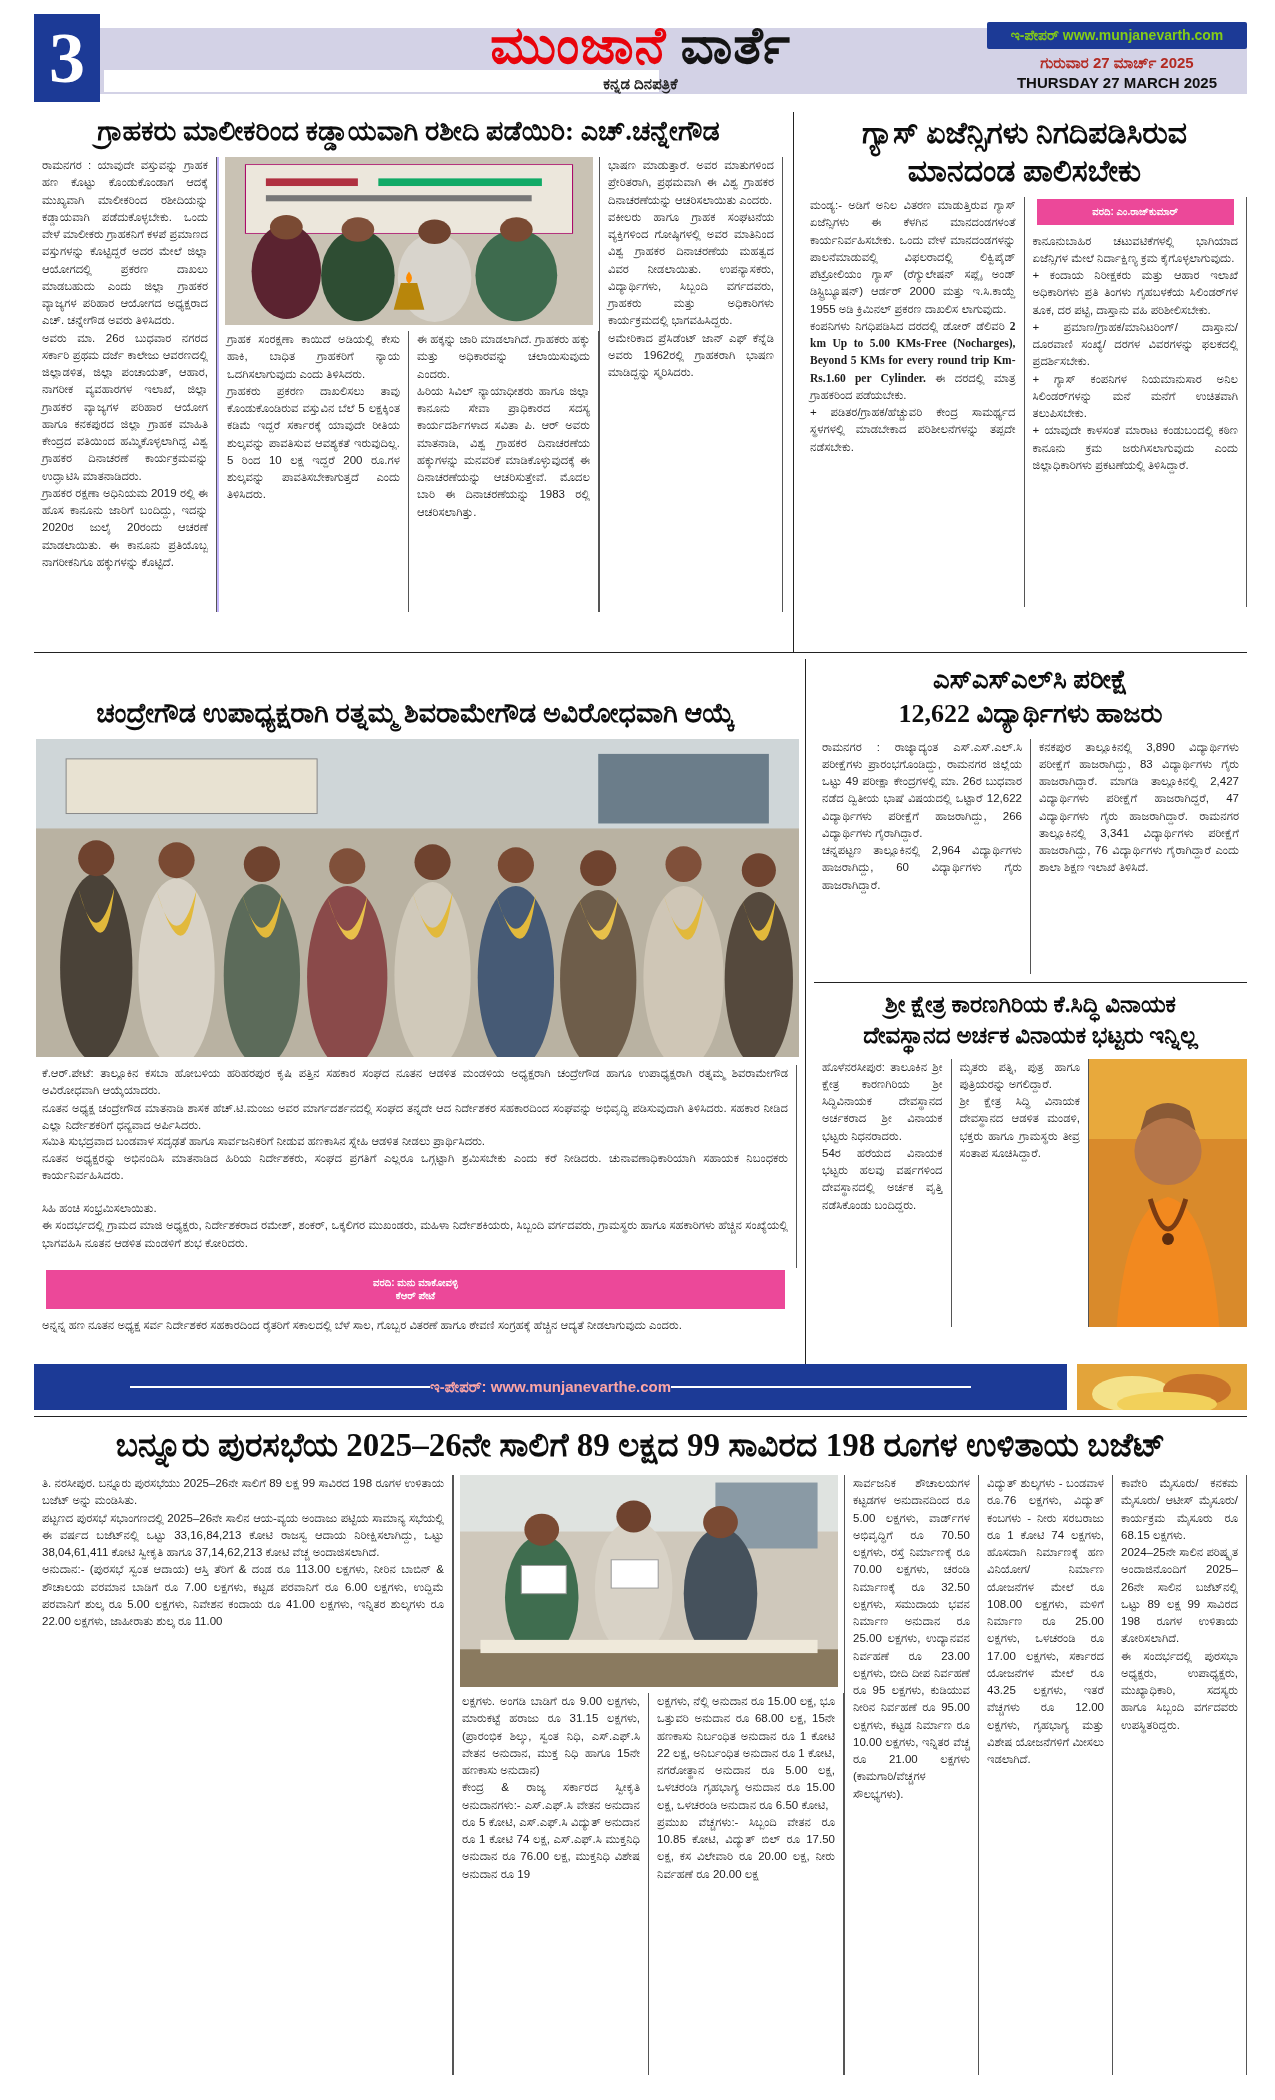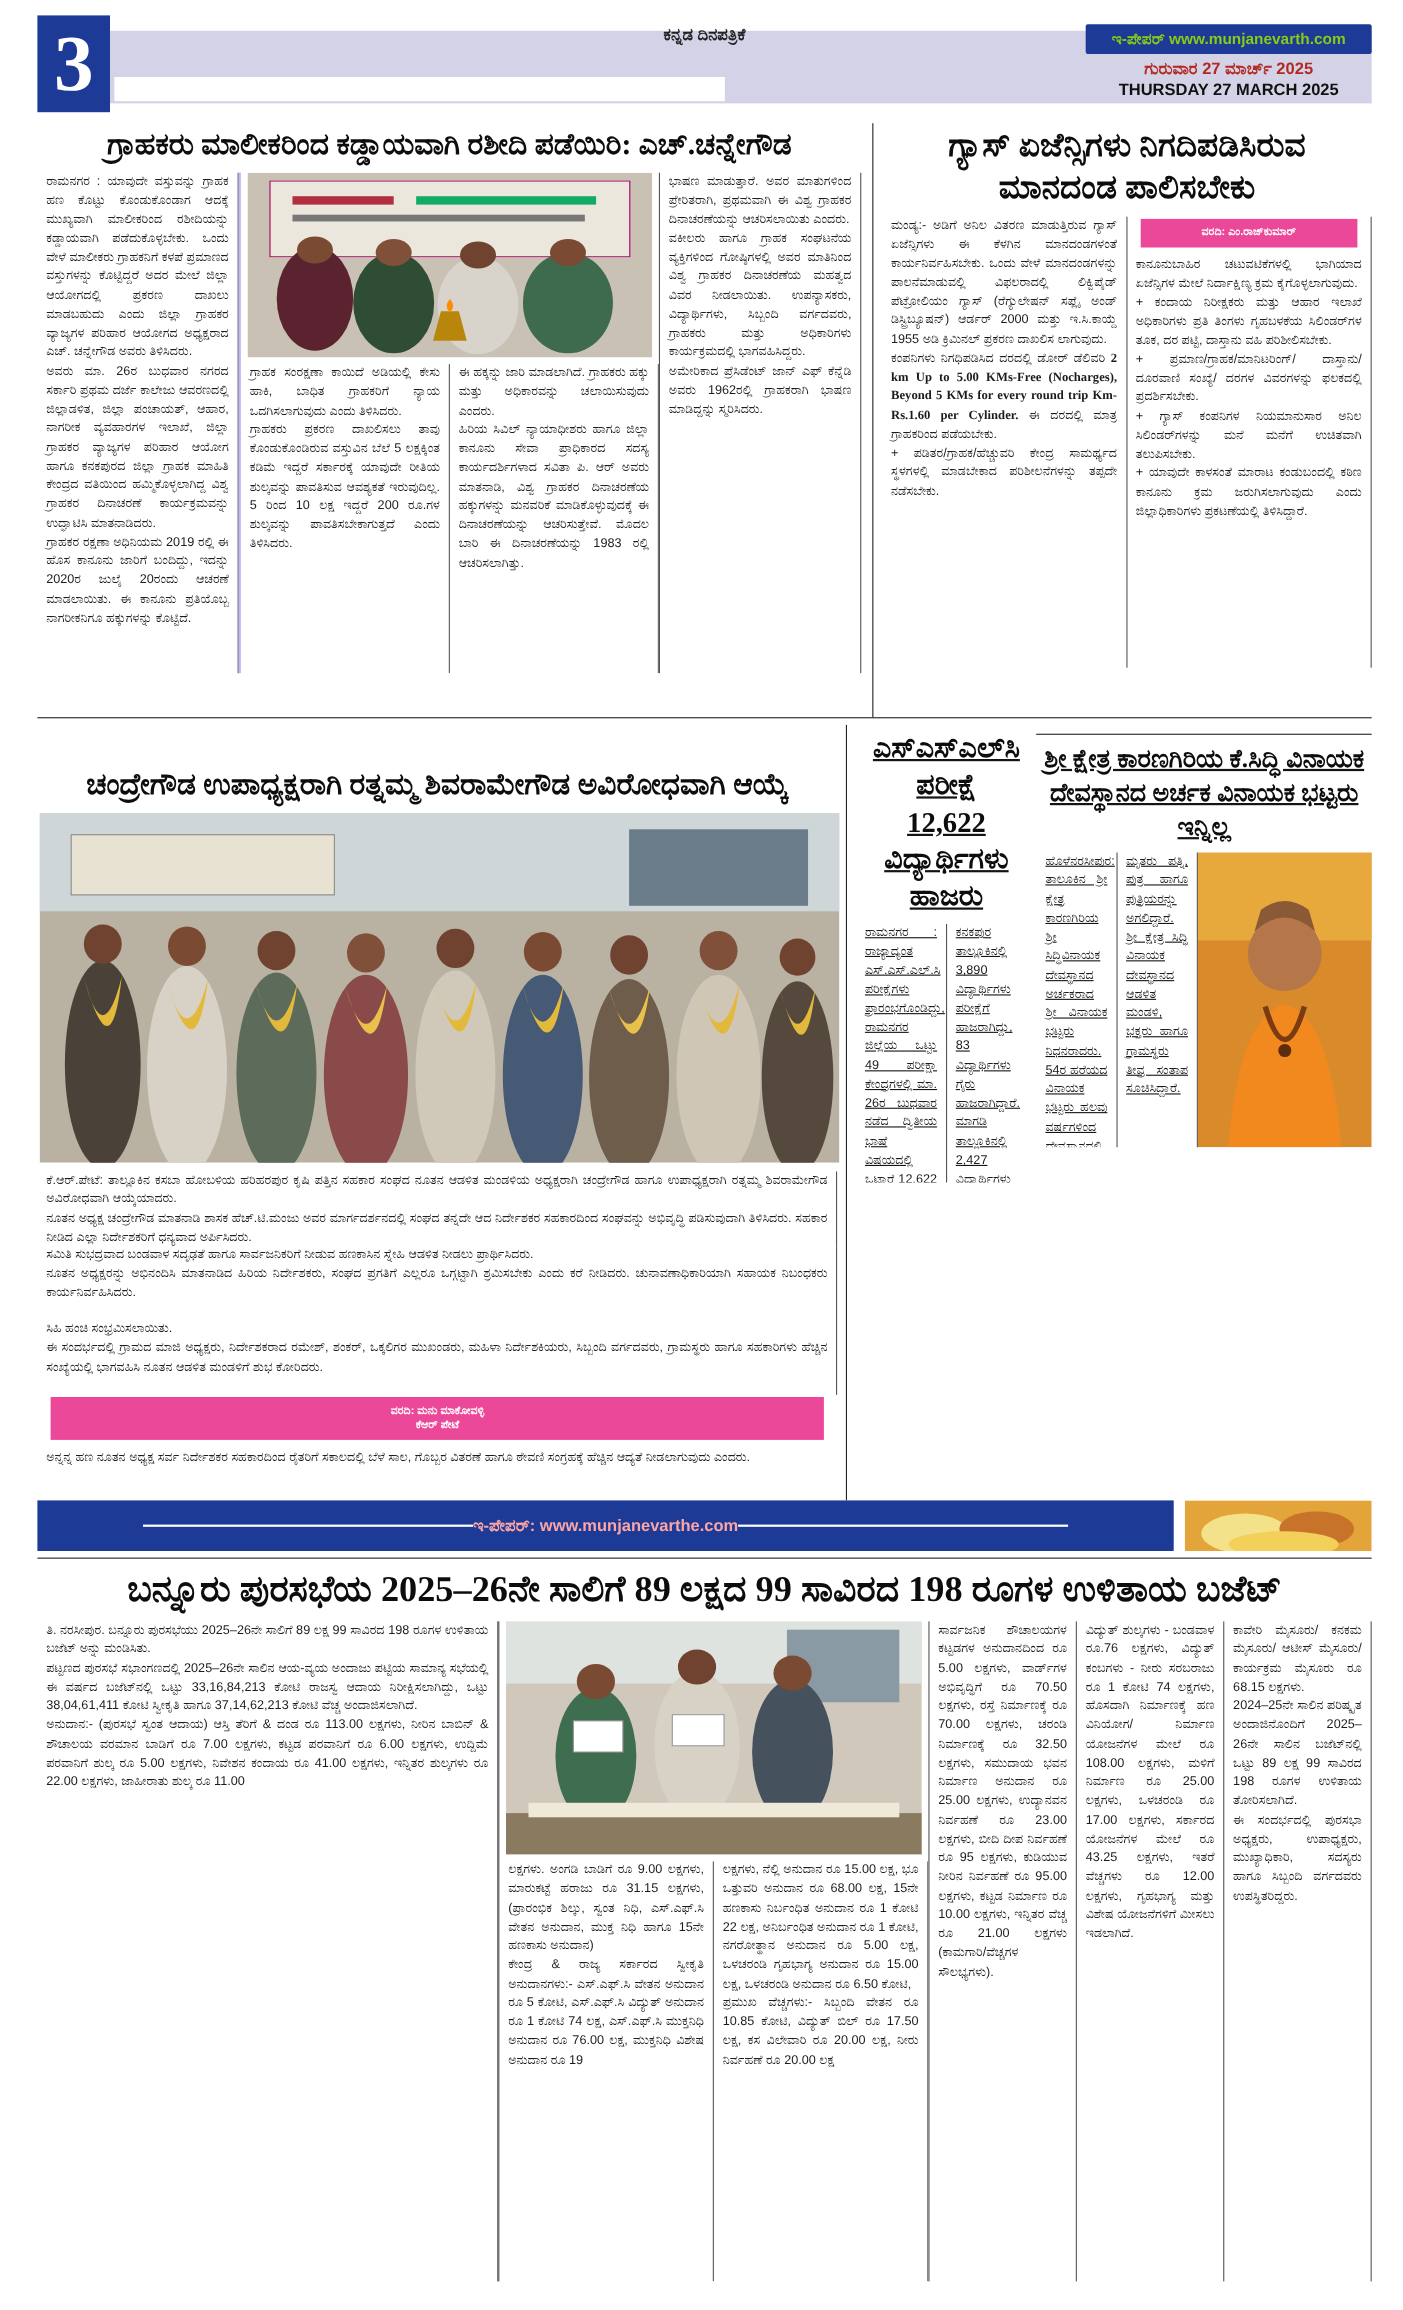--- a/index.html
+++ b/index.html
@@ -46,21 +46,21 @@
   .art-gas h1{font-size:30px;text-align:center;margin:2px 0 8px 0;line-height:1.25;}
   .gas-body{display:flex;height:410px;}
   .eng-bold{font-weight:bold;font-family:"Liberation Serif","DejaVu Serif",serif;}
 
   
   .mid-sec{display:flex;height:712px;border-top:1.5px solid #222;padding-top:6px;box-sizing:border-box;}
   .art-coop{width:772px;border-right:1.5px solid #222;padding-right:8px;box-sizing:border-box;}
   .art-coop h2{font-size:27px;margin:2px 0 8px 0;line-height:1.3;text-align:center;}
   .coop-photo{height:318px;margin:0 2px 8px 2px;}
   .coop-cols{display:flex;height:270px;flex-direction:column;}
-  .mid-right{flex:1;display:flex;padding-left:8px;text-decoration:underline;}
+  .mid-right{flex:1;display:flex;flex-direction:column;padding-left:8px;}
   .art-sslc h2{font-size:26px;text-align:center;margin:4px 0 8px 0;line-height:1.3;}
   .sslc-cols{display:flex;height:235px;}
   .art-priest{border-top:1.5px solid #222;margin-top:8px;padding-top:4px;flex:1;}
   .art-priest h2{font-size:23px;margin:2px 0 8px 0;line-height:1.35;text-align:center;}
   .priest-body{display:flex;height:268px;}
   .priest-photo{width:158px;flex:none;}
 
   
   .strip-row{display:flex;align-items:stretch;height:46px;}
   .strip{flex:1;background:#1c3a96;color:#fca5a5;display:flex;align-items:center;justify-content:center;
@@ -83,20 +83,21 @@
 </head>
 <body>
 
 <div class="page">
 
   <header class="hdr">
     <div class="hdr-band"></div>
     <div class="hdr-band-white"></div>
     <div class="pagenum">3</div>
     <div class="masthead">
+      <div class="masthead-main"><span class="red">ಮುಂಜಾನೆ</span> <span class="blk">ವಾರ್ತೆ</span></div>
       <div class="masthead-sub">ಕನ್ನಡ ದಿನಪತ್ರಿಕೆ</div>
     </div>
     <div class="hdr-right">
       <div class="epaper-box">ಇ-ಪೇಪರ್ www.munjanevarth.com</div>
       <div class="date-kn">ಗುರುವಾರ 27 ಮಾರ್ಚ್ 2025</div>
       <div class="date-en">THURSDAY 27 MARCH 2025</div>
     </div>
   </header>
 
   <section class="top-sec">

